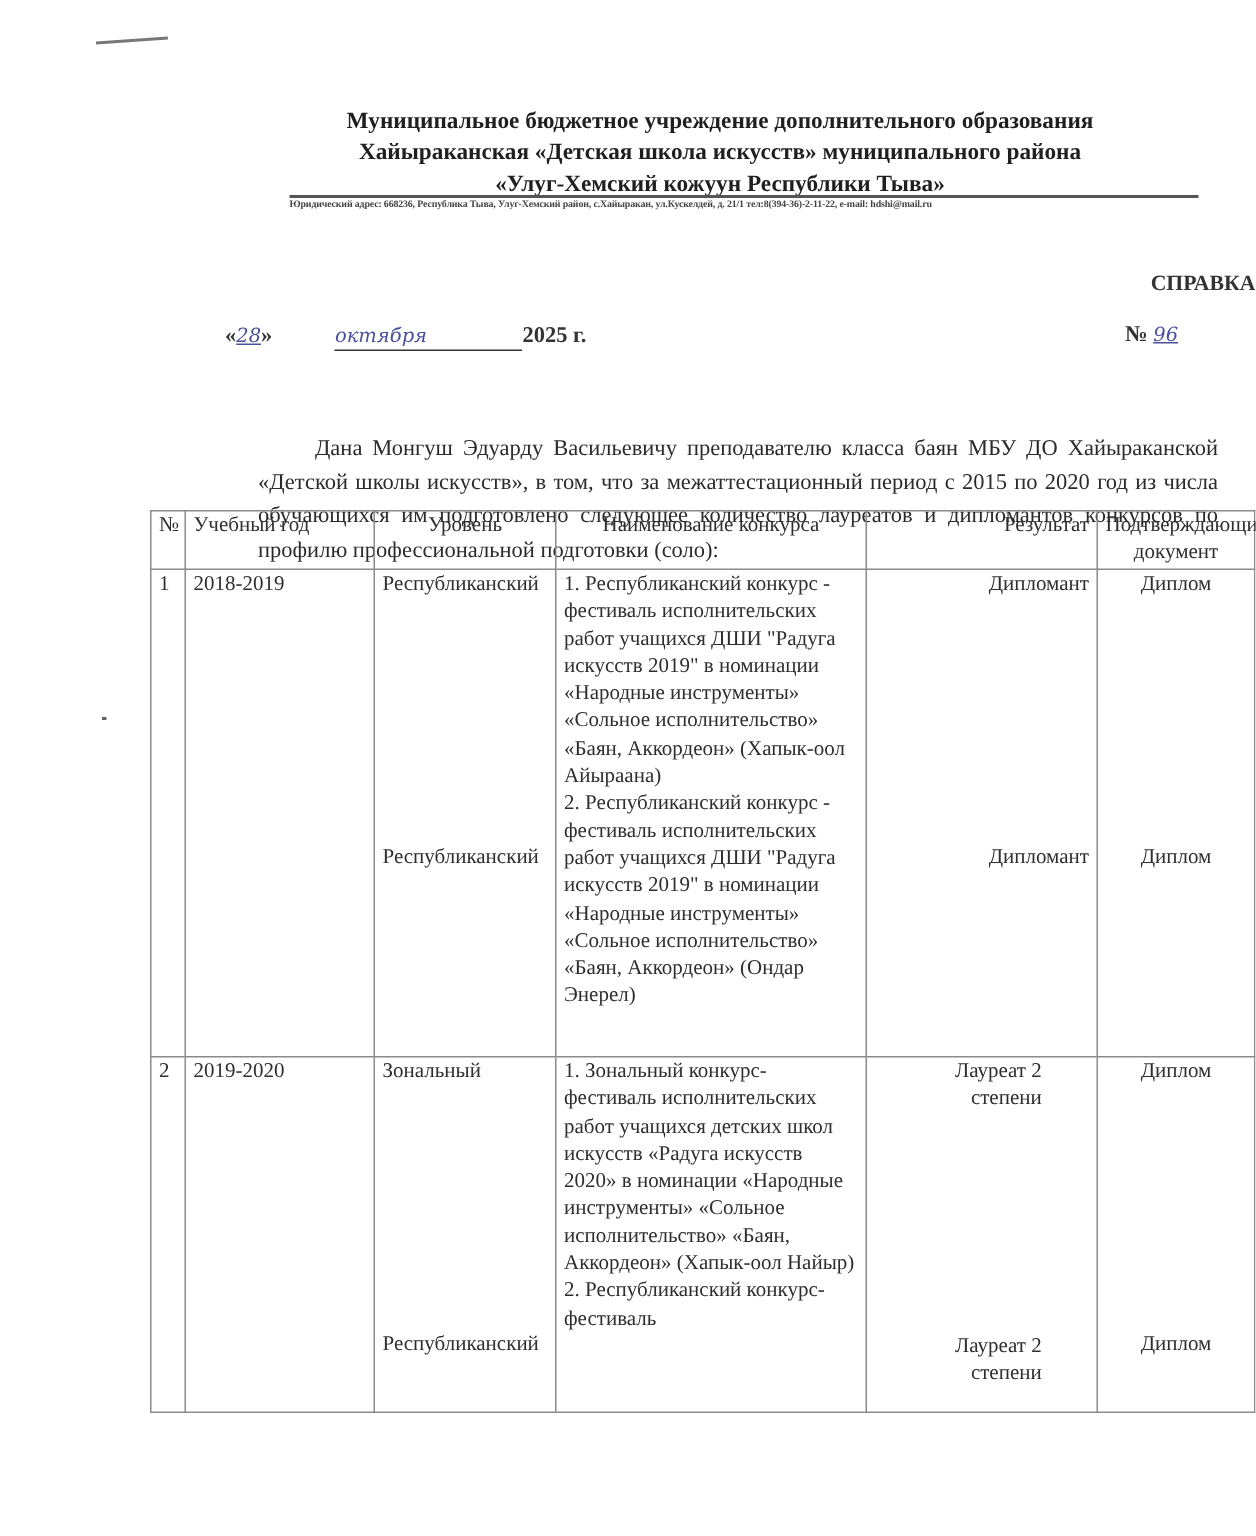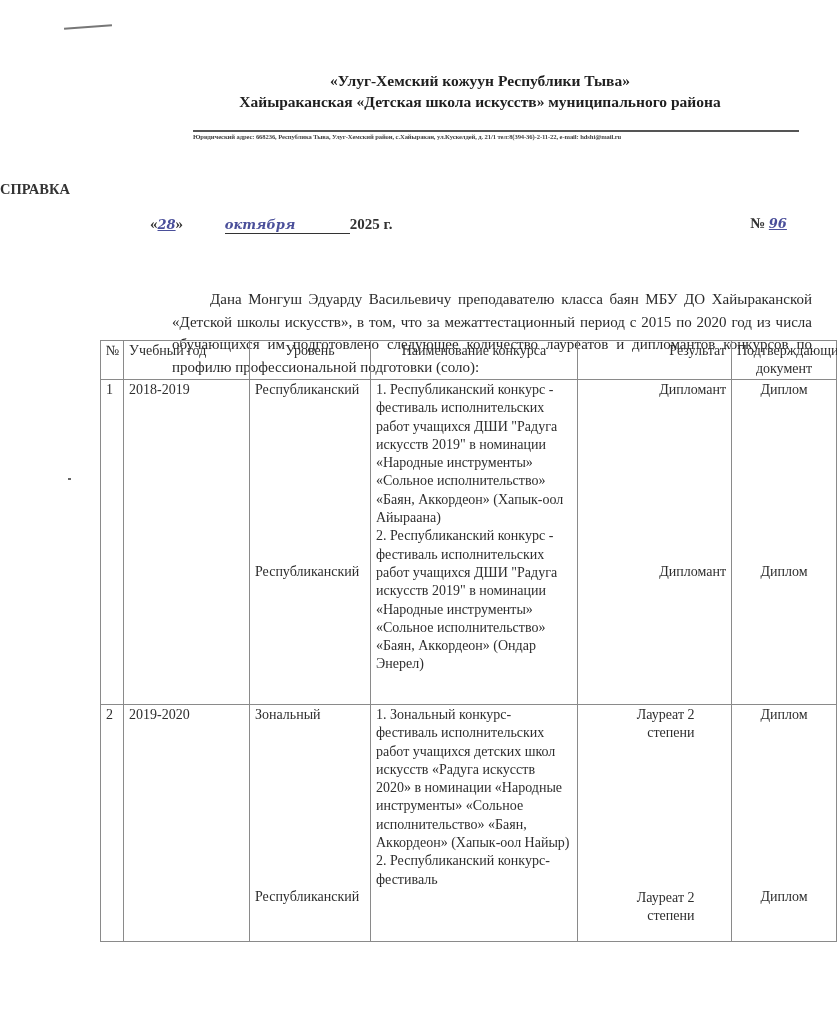--- a/index.html
+++ b/index.html
@@ -1,23 +1,23 @@
 <!DOCTYPE html>
 <html><head>
 <meta charset="utf-8">
 <style>
   html,body{margin:0;padding:0;background:#fff;}
   body{width:837px;height:1024px;position:relative;overflow:hidden;font-family:"Liberation Serif","DejaVu Serif",serif;color:#222;}
   .mark{position:absolute;left:64px;top:26px;width:48px;height:2px;background:#777;transform:rotate(-4deg);}
   .header{position:absolute;left:150px;top:70px;width:660px;text-align:center;font-weight:bold;font-size:15.5px;line-height:21px;color:#1f1f1f;}
   .rule{position:absolute;left:193px;top:130px;width:606px;height:2px;background:#555;}
   .address{position:absolute;left:193px;top:133px;width:610px;font-size:6.6px;font-weight:bold;color:#444;white-space:nowrap;letter-spacing:-0.1px;}
-  .title{position:absolute;left:0;width:837px;top:181px;text-align:left;font-weight:bold;font-size:14.5px;color:#333;}
+  .title{position:absolute;left:0;width:837px;top:181px;text-align:right;font-weight:bold;font-size:14.5px;color:#333;}
   .date{position:absolute;left:150px;top:216px;font-size:15px;font-weight:bold;color:#333;}
-  .hand{font-family:"DejaVu Serif",serif;font-style:italic;font-weight:bold;color:#4a4f9a;font-size:13px;}
+  .hand{font-family:"DejaVu Serif",serif;font-style:italic;font-weight:normal;color:#4a4f9a;font-size:13px;}
   .date .line{display:inline-block;border-bottom:1px solid #333;margin-left:38px;}
   .num{position:absolute;left:750px;top:215px;font-size:15px;font-weight:bold;color:#333;}
   .para{position:absolute;left:172px;top:248px;width:640px;font-size:15px;line-height:22.5px;text-align:justify;color:#2a2a2a;margin-top:40px;}
   .para p{margin:0;text-indent:38px;}
   table{position:absolute;left:100px;top:340px;width:737px;border-collapse:collapse;font-size:14px;line-height:18.3px;color:#2e2e2e;table-layout:fixed;}
   td,th{border:1px solid #8a8a8a;vertical-align:top;padding:1px 5px;font-weight:normal;}
   th{text-align:center;line-height:18px;}
   .c0{width:12px;}
   .c1{width:115px;text-align:left;margin-top:44px;}
   .c2{width:110px;}
@@ -26,22 +26,23 @@
   .c5{text-align:center;margin-left:32px;}
   .sub{display:block;}
   .dot{position:absolute;left:68px;top:478px;width:3px;height:2px;background:#666;}
 </style>
 </head>
 <body>
 
 <div class="mark"></div>
 
 <div class="header">
+  <div>Муниципальное бюджетное учреждение дополнительного образования</div>
+  <div>Хайыраканская «Детская школа искусств» муниципального района</div>
   <div>«Улуг-Хемский кожуун Республики Тыва»</div>
-  <div>Хайыраканская «Детская школа искусств» муниципального района</div>
 </div>
 <div class="rule"></div>
 <div class="address">Юридический адрес: 668236, Республика Тыва, Улуг-Хемский район, с.Хайыракан, ул.Кускелдей, д. 21/1 тел:8(394-36)-2-11-22, e-mail: hdshi@mail.ru</div>
 
 <div class="title">СПРАВКА</div>
 
 <div class="date">
   «<span class="hand" style="text-decoration:underline;">28</span>»
   <span class="line" style="width:125px;"><span class="hand">октября</span></span><span>2025 г.</span>
 </div>

